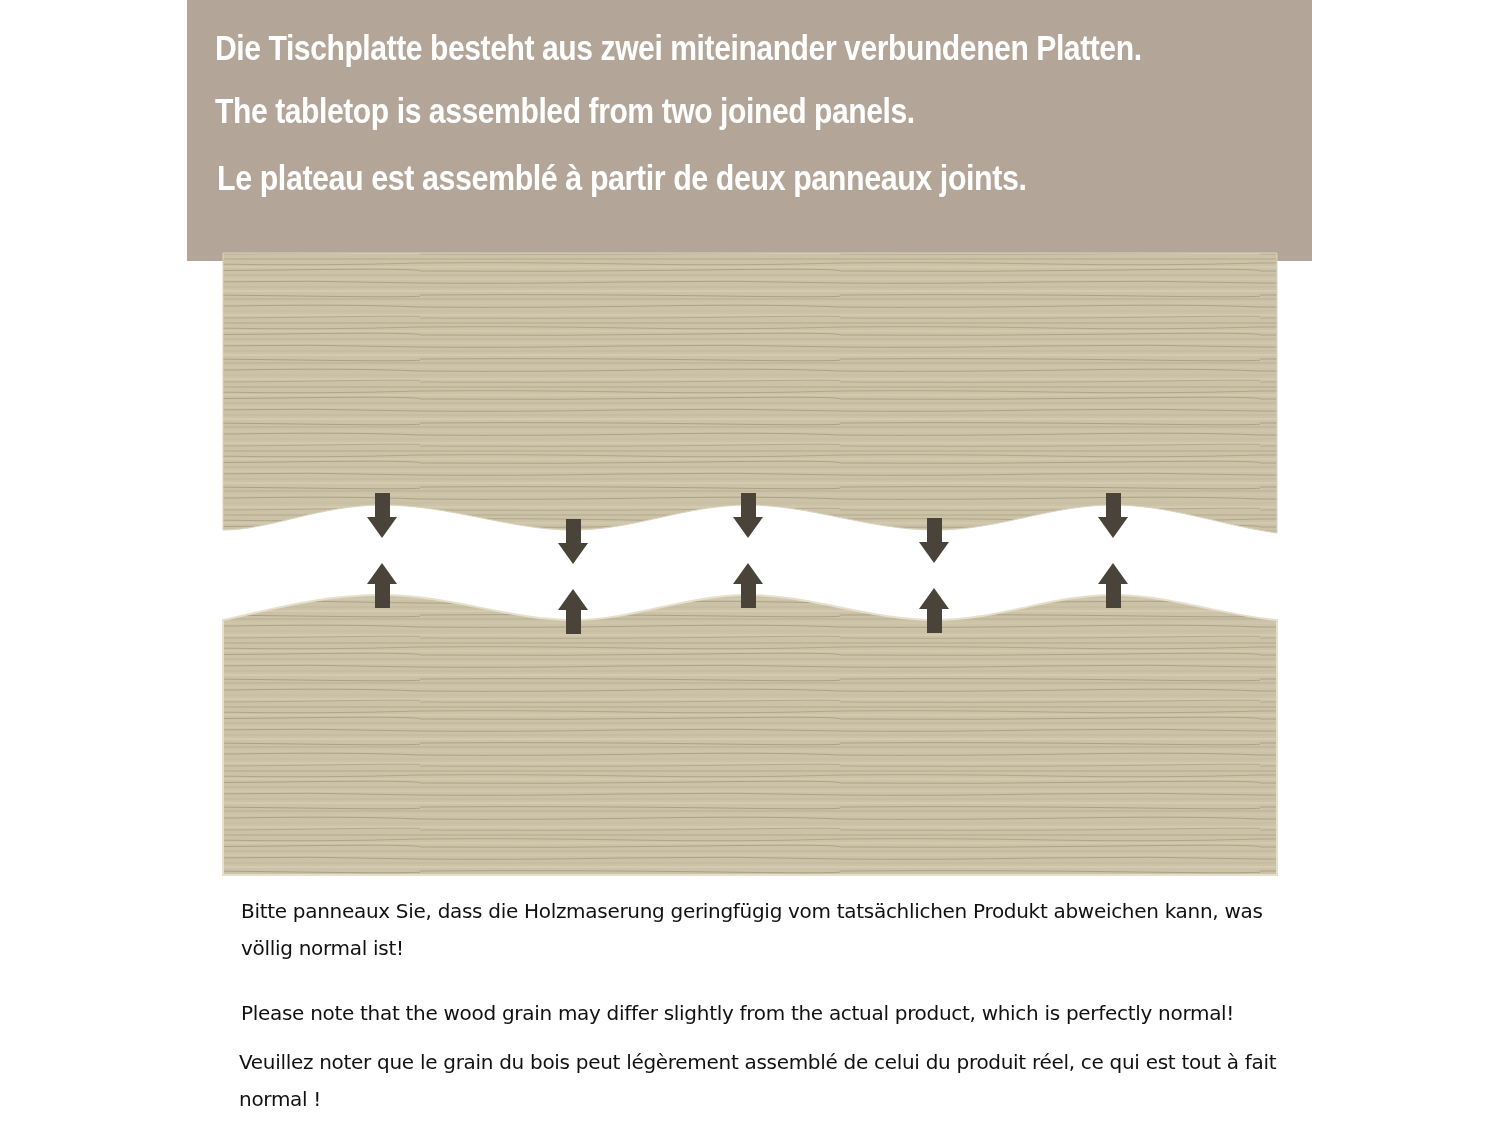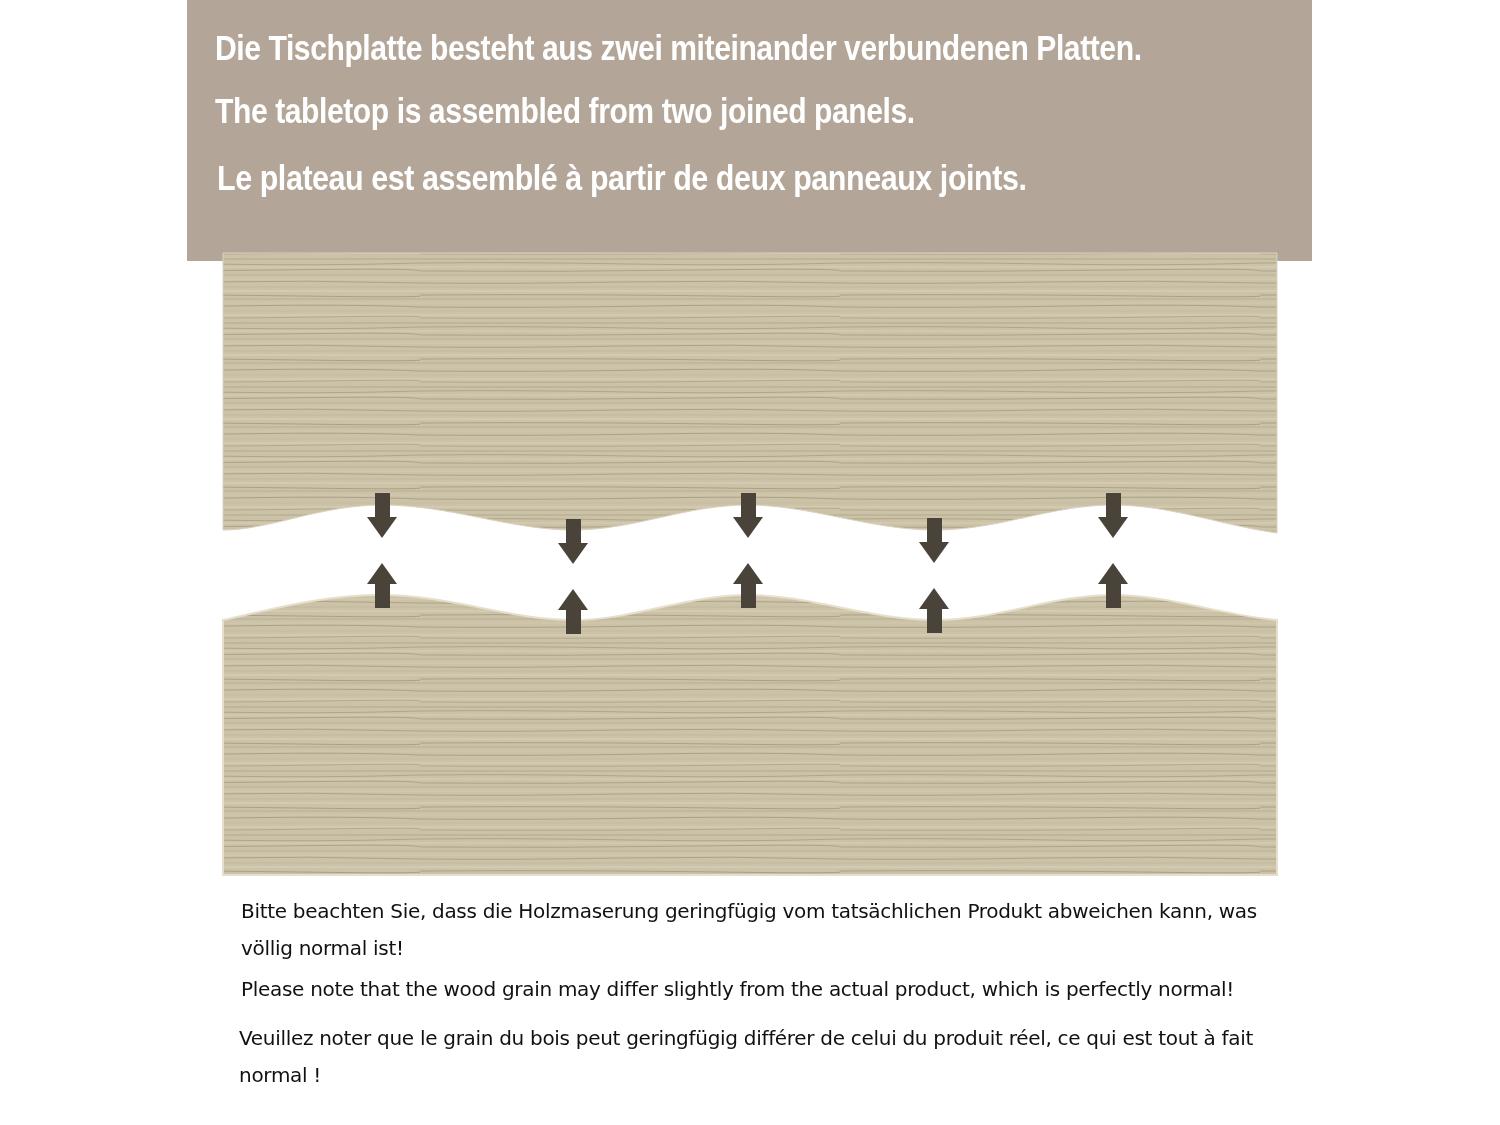--- a/index.html
+++ b/index.html
@@ -18,21 +18,21 @@
   .banner-line.l2 { top: 91px; }
   .banner-line.l3 { top: 158px; transform: scaleX(0.87); left: 30px; }
   .diagram { position: absolute; left: 0; top: 0; width: 1500px; height: 1125px; }
   .notes {
     position: absolute; left: 241px; top: 893px; width: 1060px;
     font-family: "DejaVu Sans", sans-serif; color: #111111;
     font-size: 20px; line-height: 37px;
   }
   .note { margin: 0; }
   .note.de { letter-spacing: -0.3px; }
-  .note.en { margin-top: 4px; letter-spacing: -0.3px; }
+  .note.en { margin-top: 28px; letter-spacing: -0.3px; }
   .note.fr { margin-top: 12px; letter-spacing: -0.3px; margin-left: -2px; }
 </style>
 </head>
 <body>
 
 <div class="banner">
   <div class="banner-line l1">Die Tischplatte besteht aus zwei miteinander verbundenen Platten.</div>
   <div class="banner-line l2">The tabletop is assembled from two joined panels.</div>
   <div class="banner-line l3">Le plateau est assemblé à partir de deux panneaux joints.</div>
 </div>
@@ -118,16 +118,16 @@
         <rect x="927" y="609" width="15" height="24"></rect>
     </g>
     <g>
       <polygon points="1098,584 1128,584 1113,563"></polygon>
         <rect x="1106" y="584" width="15" height="24"></rect>
     </g>
   </g>
 </svg>
 
 <div class="notes">
-  <p class="note de">Bitte beachten Sie, dass die Holzmaserung geringfügig vom tatsächlichen Produkt abweichen kann, was völlig normal ist!</p>
+  <p class="note de">Bitte panneaux Sie, dass die Holzmaserung geringfügig vom tatsächlichen Produkt abweichen kann, was völlig normal ist!</p>
   <p class="note en">Please note that the wood grain may differ slightly from the actual product, which is perfectly normal!</p>
-  <p class="note fr">Veuillez noter que le grain du bois peut geringfügig différer de celui du produit réel, ce qui est tout à fait normal !</p>
+  <p class="note fr">Veuillez noter que le grain du bois peut légèrement assemblé de celui du produit réel, ce qui est tout à fait normal !</p>
 </div>
 
 </body></html>

